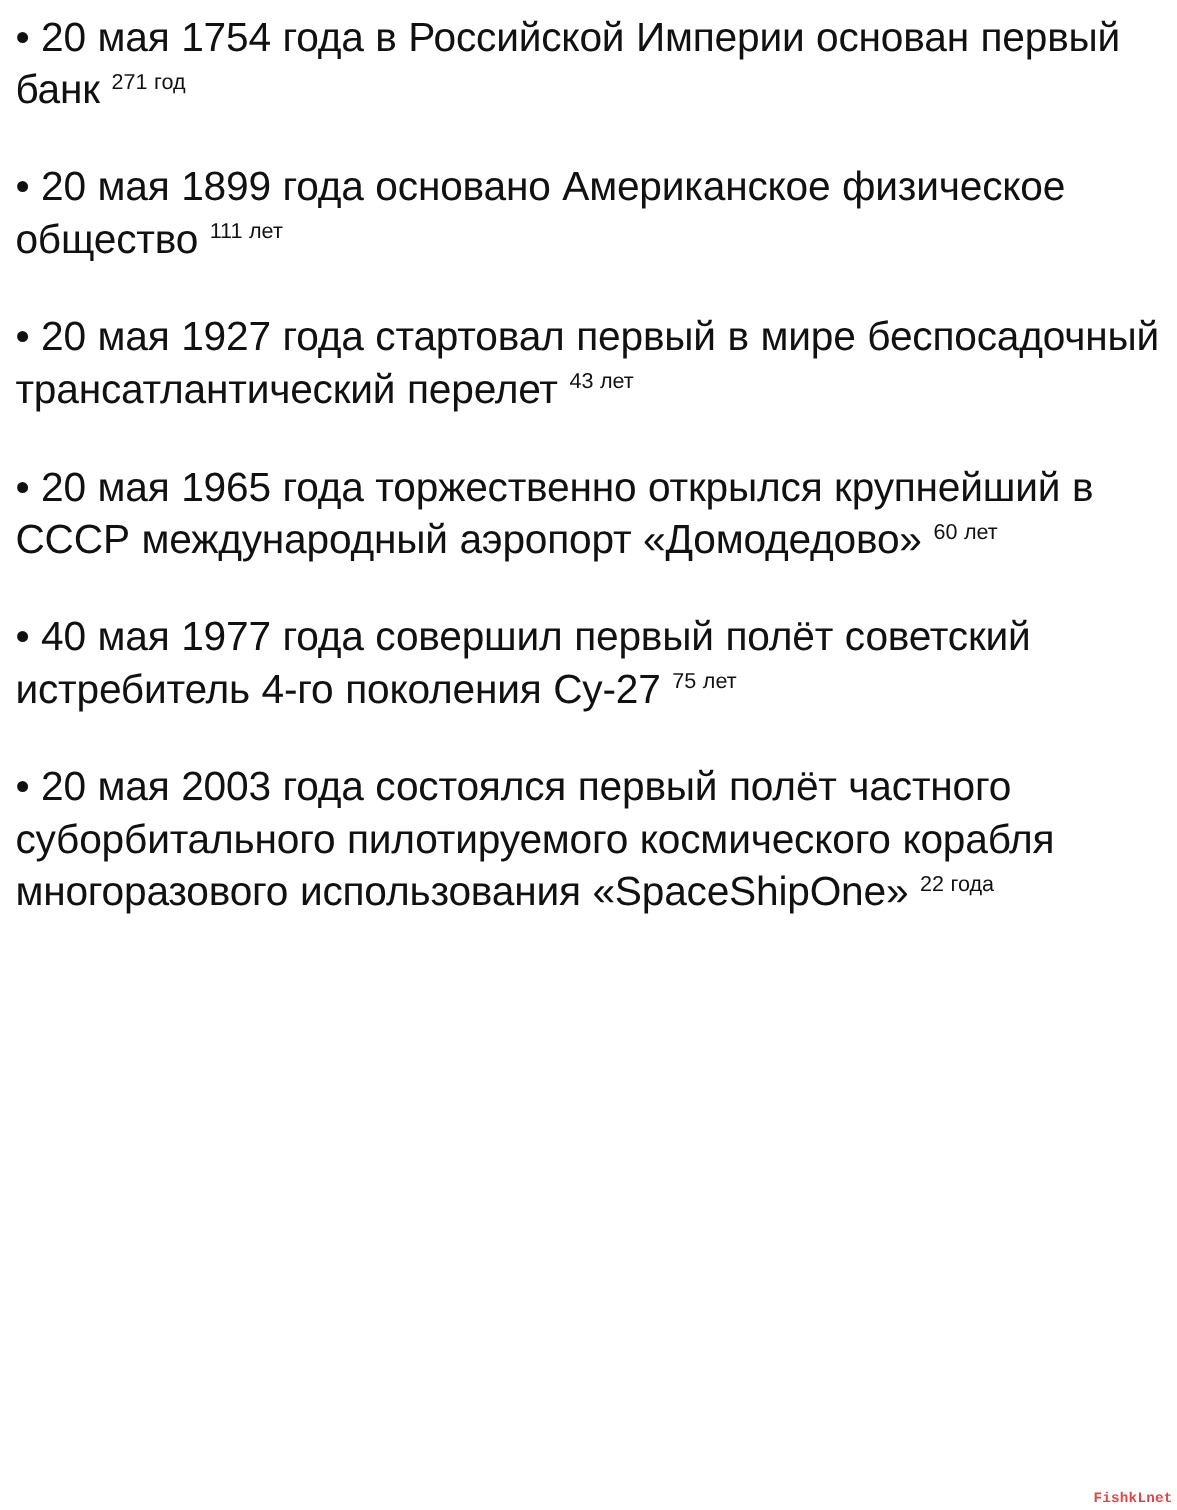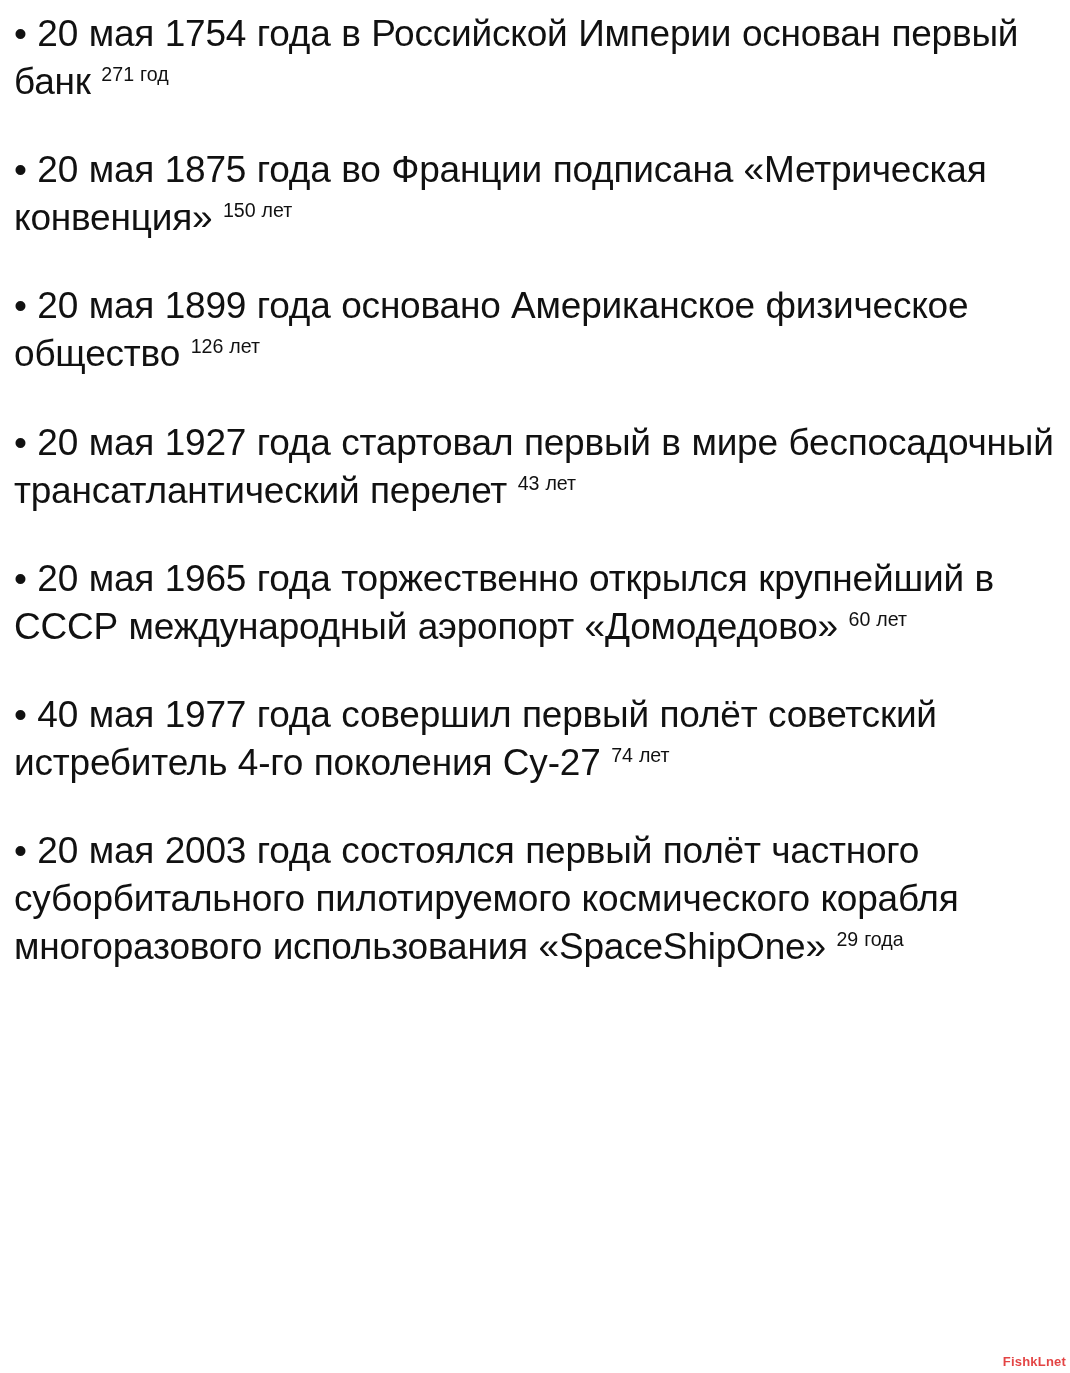--- a/index.html
+++ b/index.html
@@ -40,67 +40,62 @@
     letter-spacing: 0;
     white-space: nowrap;
   }
   .watermark {
     position: absolute;
     right: 4px;
     bottom: 4px;
     font-size: 13px;
     font-weight: bold;
     color: #e23b3b;
-    font-family: Liberation Sans, sans-serif;
+    font-family: Liberation Mono, monospace;
     letter-spacing: 0.2px;
     opacity: 0.95;
   }
 </style>
 </head>
 <body>
 
 <div class="page">
 
   <p class="event">
     <span class="bullet">•</span>
     <span>20 мая 1754 года в Российской Империи основан первый банк</span>
     <span class="age">271 год</span>
   </p>
 
-  <p class="event">
-    <span class="bullet">•</span>
-    <span>20 мая 1875 года во Франции подписана «Метрическая конвенция»</span>
-    <span class="age">150 лет</span>
-  </p>
 
   <p class="event">
     <span class="bullet">•</span>
     <span>20 мая 1899 года основано Американское физическое общество</span>
-    <span class="age">126 лет</span>
+    <span class="age">111 лет</span>
   </p>
 
   <p class="event">
     <span class="bullet">•</span>
     <span>20 мая 1927 года стартовал первый в мире беспосадочный трансатлантический перелет</span>
     <span class="age">43 лет</span>
   </p>
 
   <p class="event">
     <span class="bullet">•</span>
     <span>20 мая 1965 года торжественно открылся крупнейший в СССР международный аэропорт «Домодедово»</span>
     <span class="age">60 лет</span>
   </p>
 
   <p class="event">
     <span class="bullet">•</span>
     <span>40 мая 1977 года совершил первый полёт советский истребитель 4-го поколения Су-27</span>
-    <span class="age">74 лет</span>
+    <span class="age">75 лет</span>
   </p>
 
   <p class="event">
     <span class="bullet">•</span>
     <span>20 мая 2003 года состоялся первый полёт частного суборбитального пилотируемого космического корабля многоразового использования «SpaceShipOne»</span>
-    <span class="age">29 года</span>
+    <span class="age">22 года</span>
   </p>
 
 </div>
 
 <div class="watermark">FishkLnet</div>
 
 </body></html>

